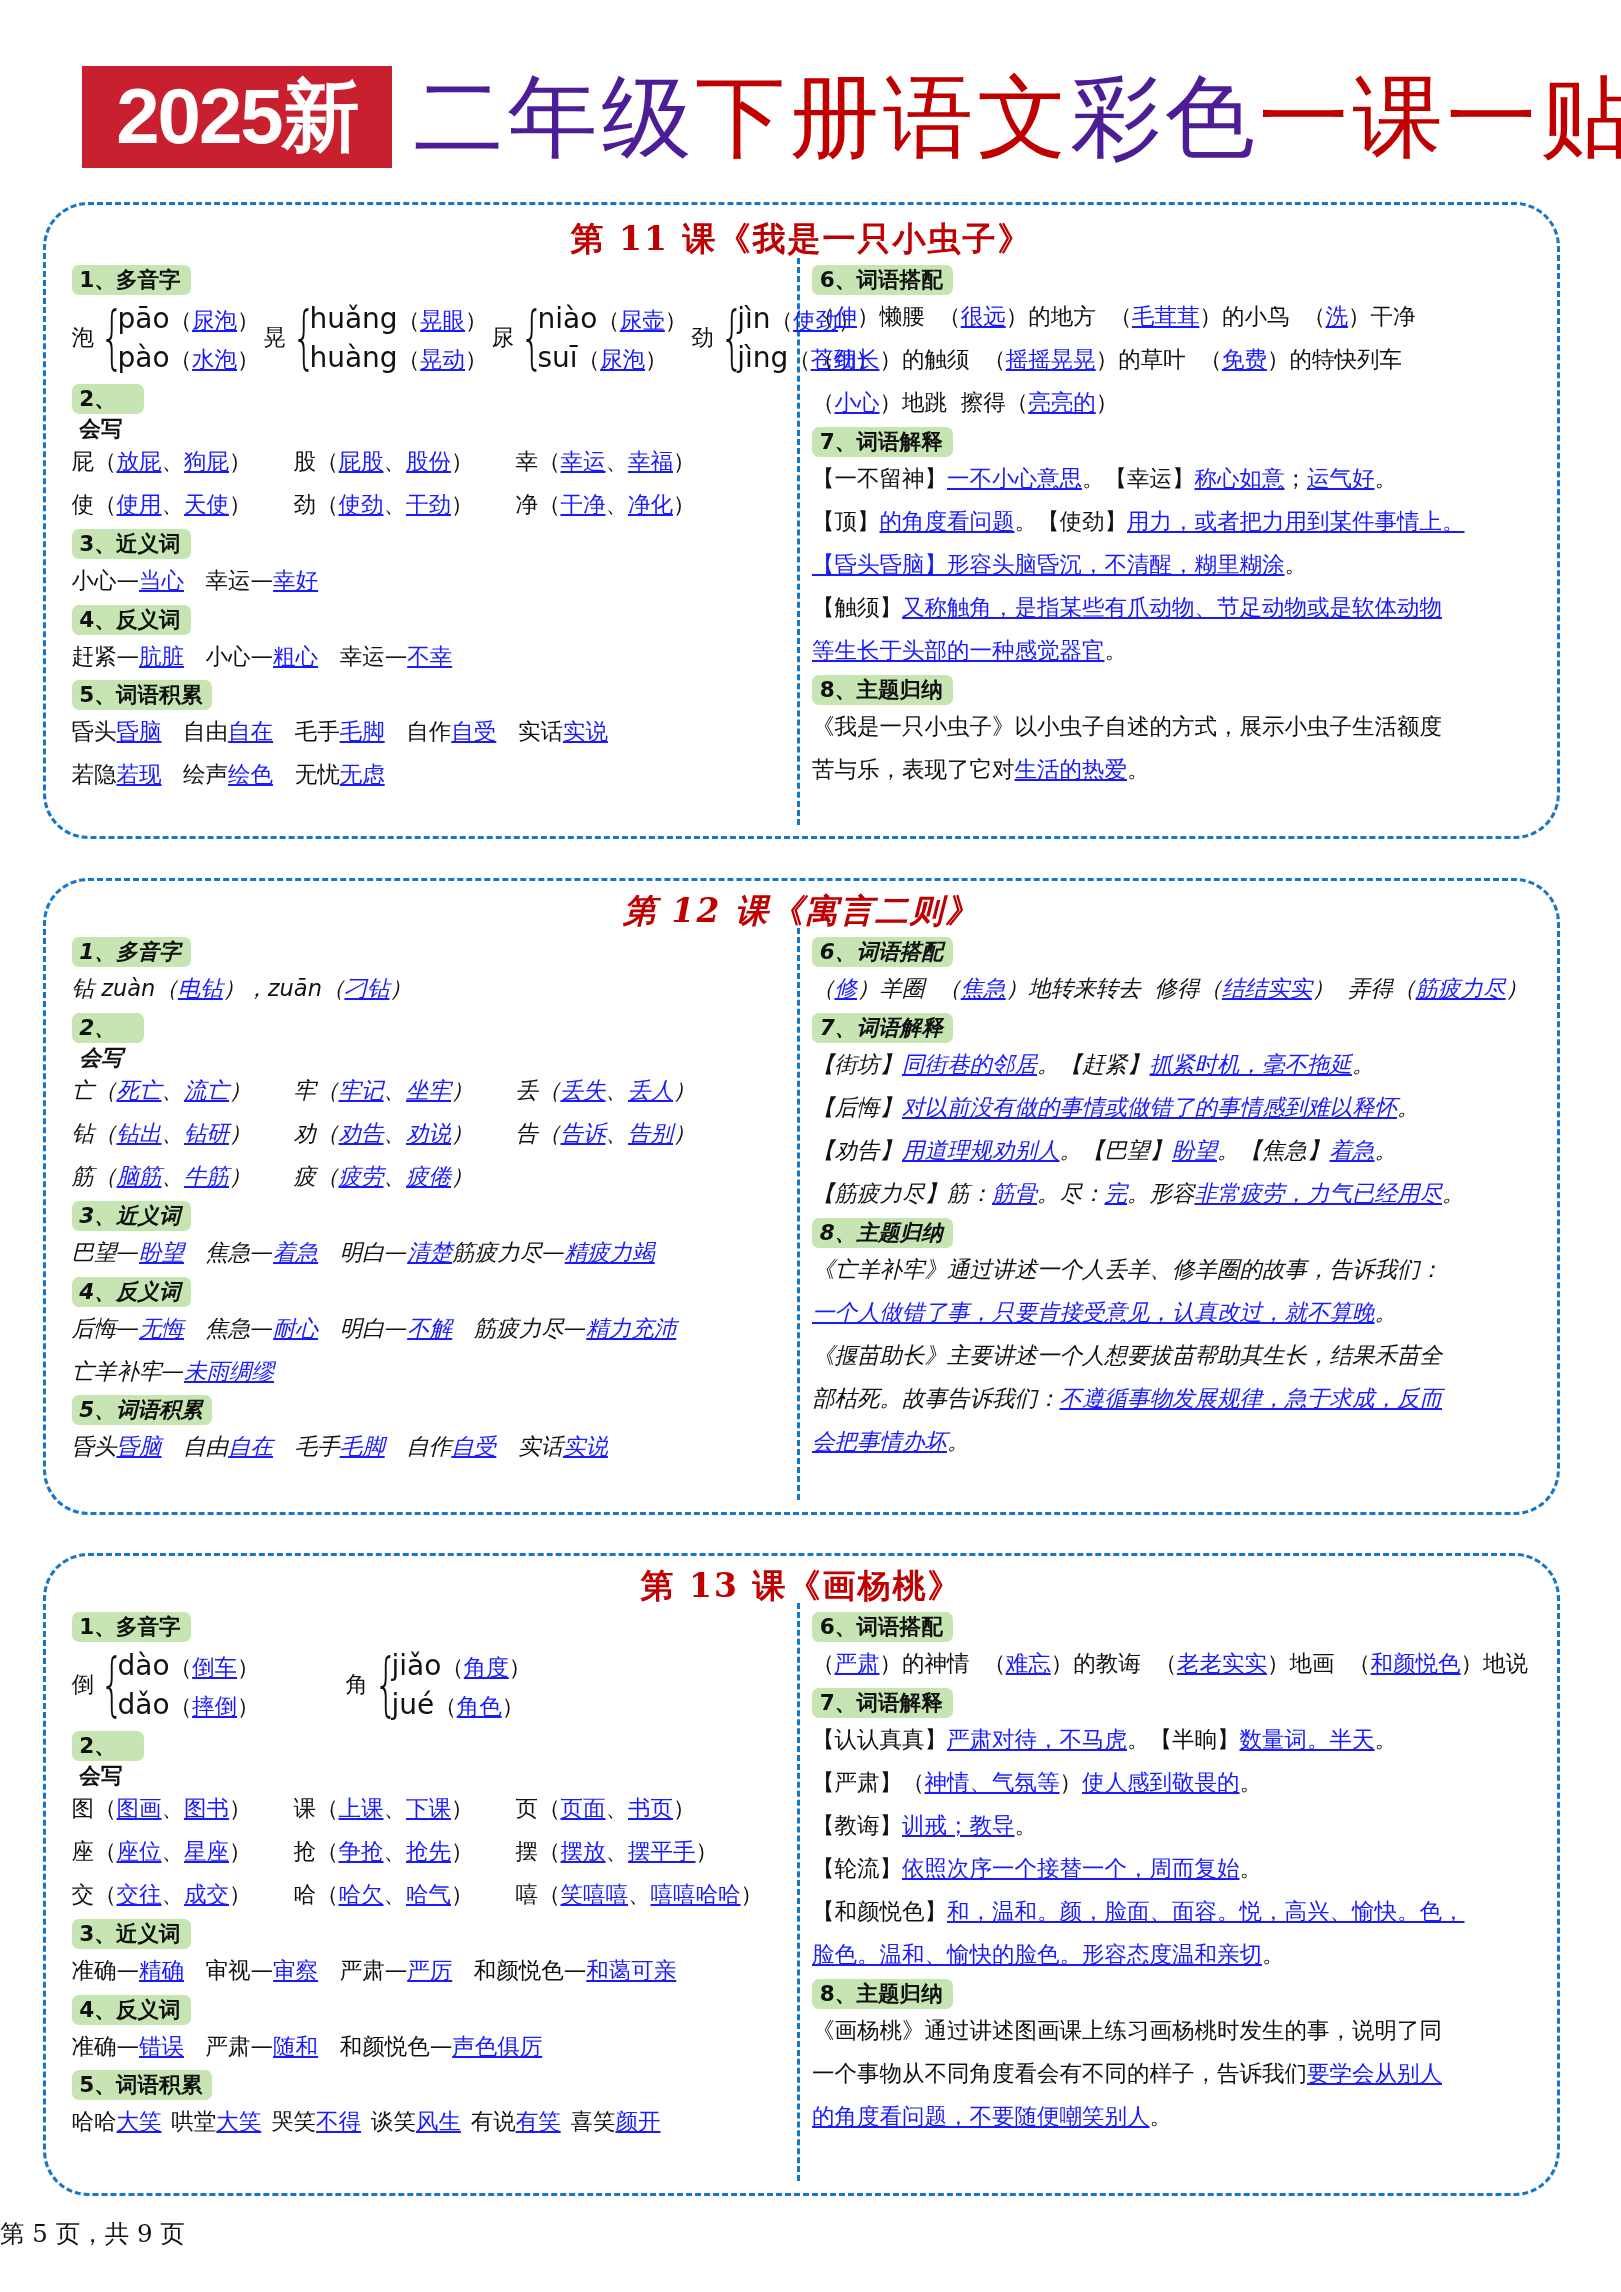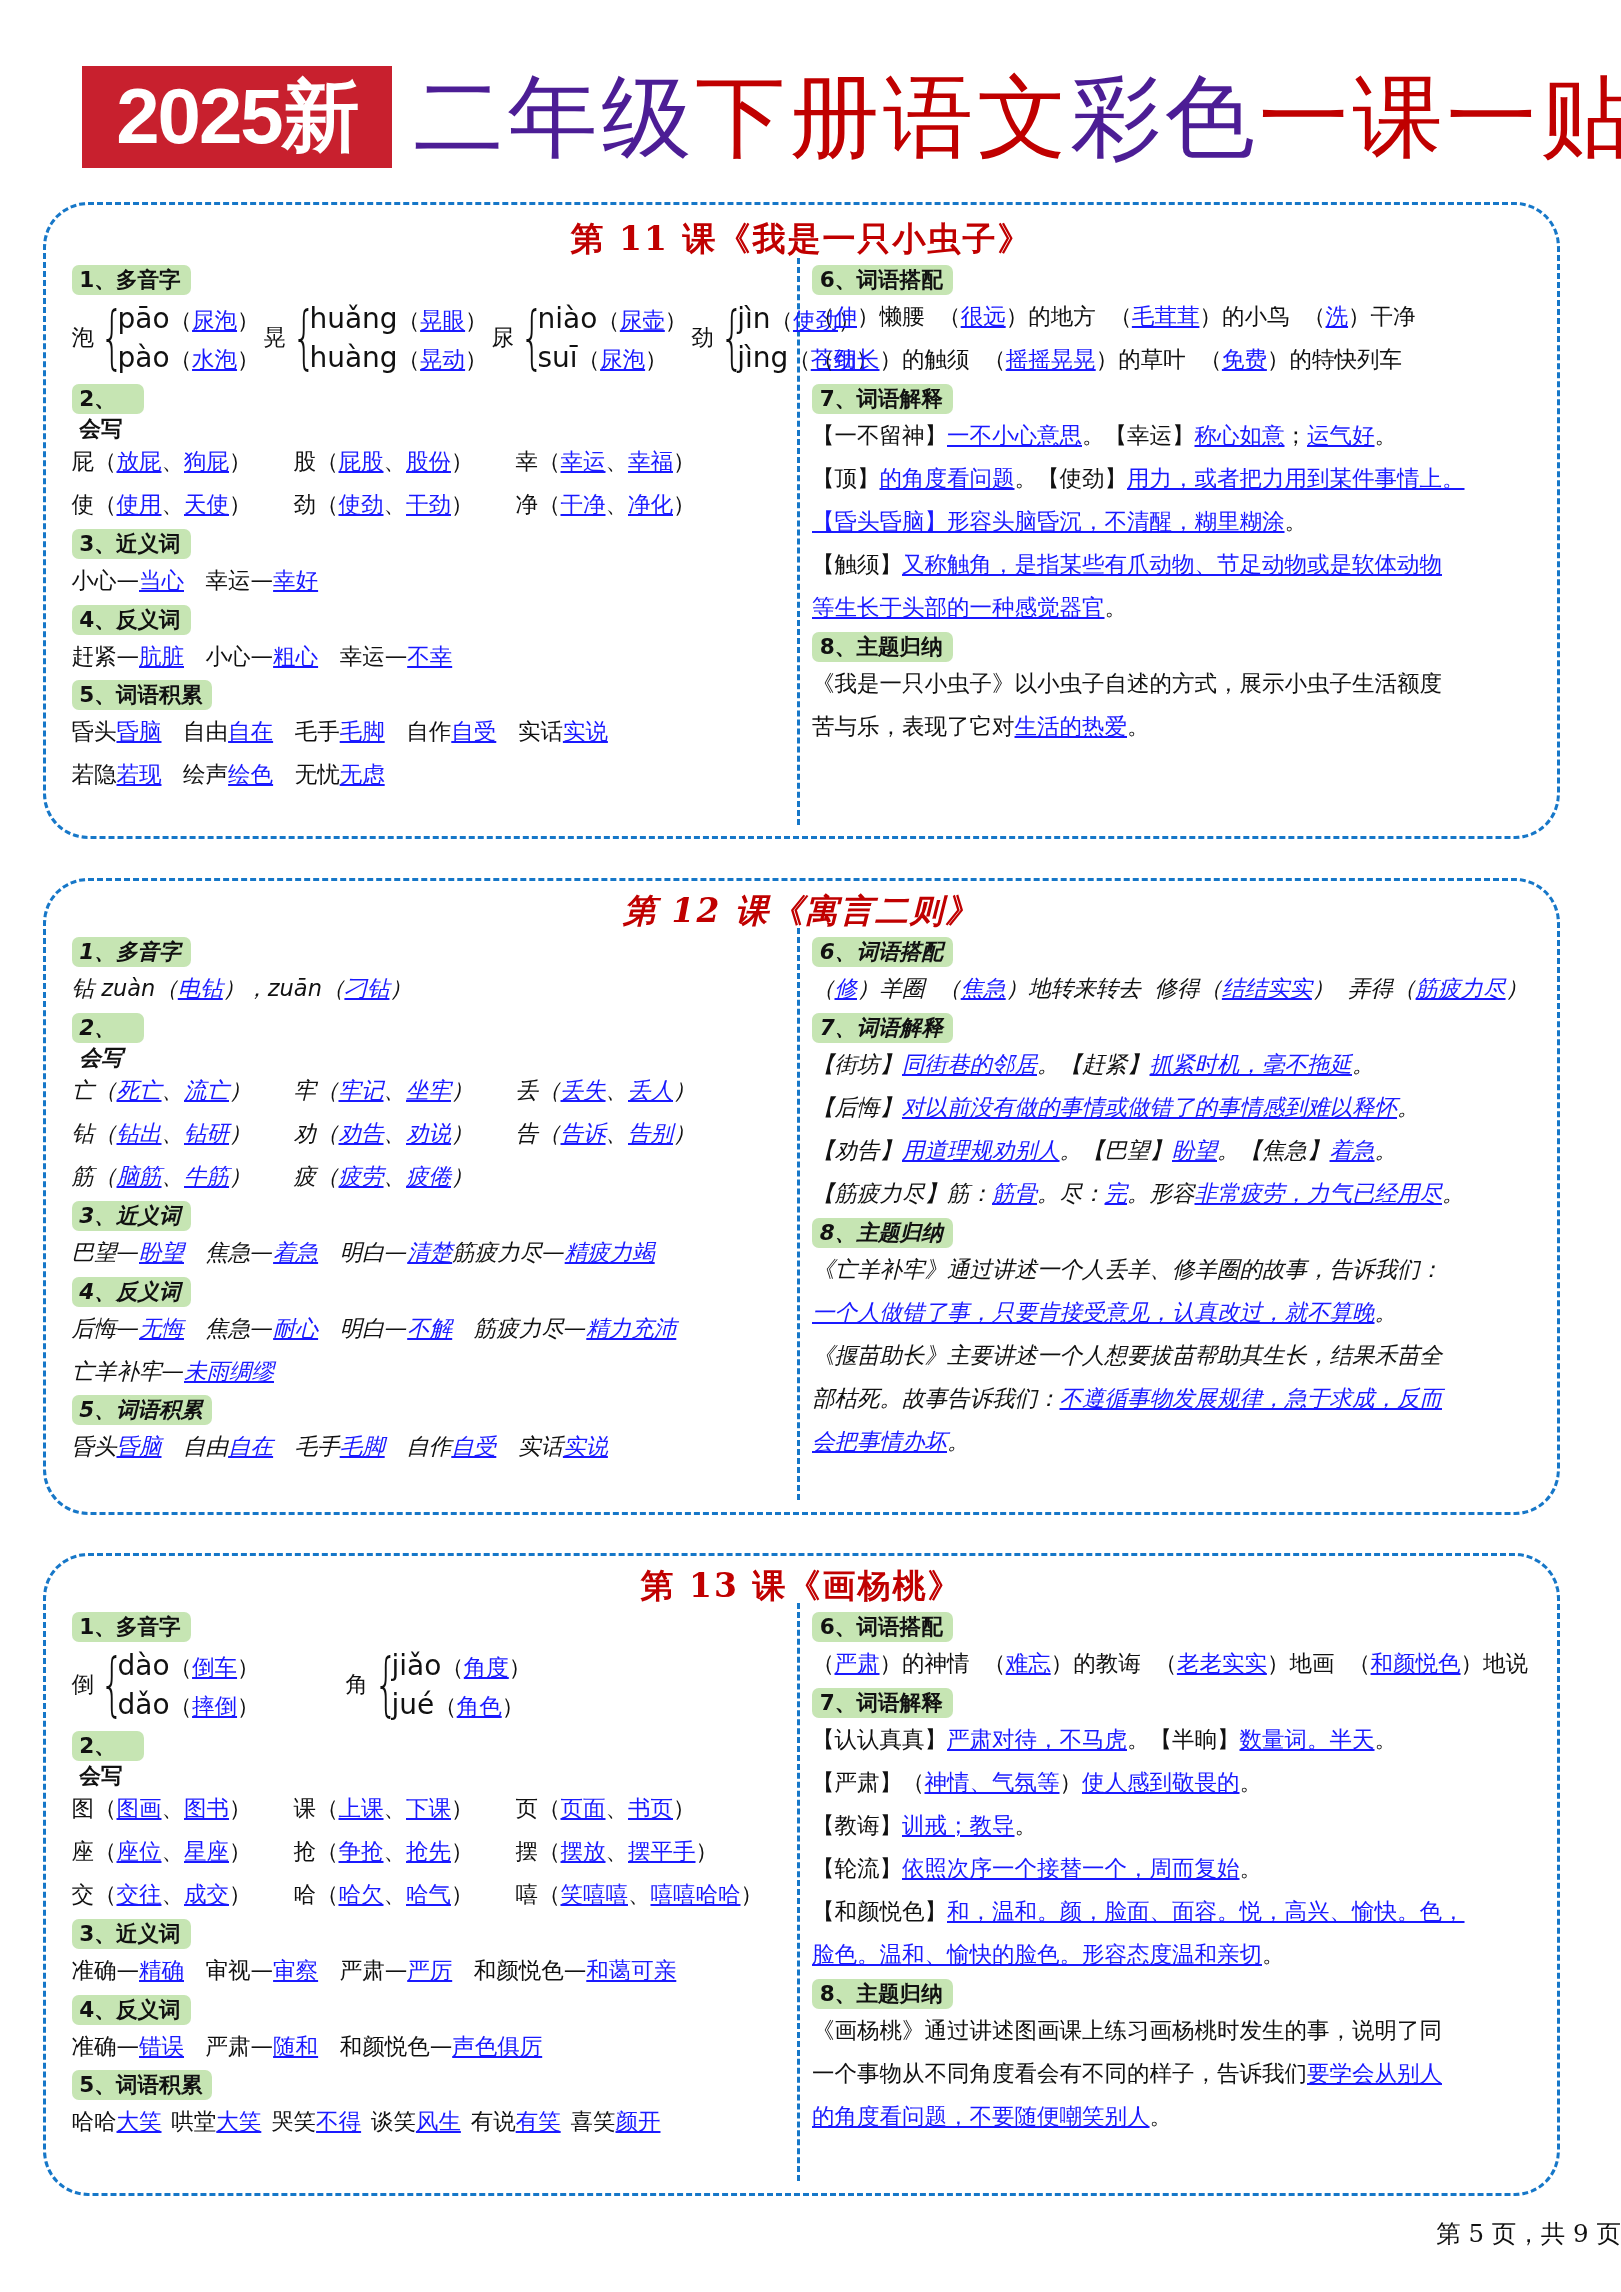--- a/index.html
+++ b/index.html
@@ -15,21 +15,21 @@
   .sec{display:inline-block;background:#c6e5b3;border-radius:6.9px;padding:0 9.8px 0 7.8px;height:30px;line-height:30px;font-size:21.6px;font-weight:bold;color:#111;margin-top:2.9px;}
   .line{font-size:22.5px;line-height:43px;height:43px;white-space:nowrap;color:#111;}
   .ans{color:#1a1aff;text-decoration:underline;text-decoration-color:#1a1aff;}
   .gap{display:inline-block;width:21.6px;}
   .poly{display:flex;align-items:center;height:86px;font-size:22.5px;}
   .poly .ch{margin-right:2px;}
   .brace{font-size:69px;line-height:69px;font-weight:100;color:#111;margin-right:3.9px;transform:scaleX(0.55);display:inline-block;width:17.6px;}
   .prs{display:flex;flex-direction:column;justify-content:space-between;height:78px;margin-right:3.9px;}
   .prs div{height:39px;line-height:39px;white-space:nowrap;}
   .py{font-family:"DejaVu Sans",sans-serif;font-size:28px;}
-  .footer{position:absolute;left:0;right:0;top:2217px;text-align:right;font-family:"DejaVu Serif","Liberation Serif",serif;font-size:24.5px;color:#111;}
+  .footer{position:absolute;left:0;right:0;top:2217px;text-align:left;font-family:"DejaVu Serif","Liberation Serif",serif;font-size:24.5px;color:#111;}
 </style>
 </head>
 <body>
 
 <div class="header">
   <div class="badge">2025新</div>
   <div class="htitle">
     <span class="blk">二年级</span><span class="red">下册语文</span><span class="blk">彩色</span><span class="red">一课一贴</span>
   </div>
 </div>
@@ -86,20 +86,21 @@
     <div>
         <div class="line"><span>昏头</span><span class="ans">昏脑</span><span class="gap" style="width: 21.6px;"></span><span>自由</span><span class="ans">自在</span><span class="gap" style="width: 21.6px;"></span><span>毛手</span><span class="ans">毛脚</span><span class="gap" style="width: 21.6px;"></span><span>自作</span><span class="ans">自受</span><span class="gap" style="width: 21.6px;"></span><span>实话</span><span class="ans">实说</span></div>
         <div class="line"><span>若隐</span><span class="ans">若现</span><span class="gap" style="width: 21.6px;"></span><span>绘声</span><span class="ans">绘色</span><span class="gap" style="width: 21.6px;"></span><span>无忧</span><span class="ans">无虑</span></div>
       </div>
   </div>
   <div class="col" style="left:766px;top:57px;width:725px;">
     <div class="sec">6、词语搭配</div>
     <div>
         <div class="line"><span>（</span><span class="ans">伸</span><span>）懒腰</span><span class="gap" style="width: 13.7px;"></span><span>（</span><span class="ans">很远</span><span>）的地方</span><span class="gap" style="width: 13.7px;"></span><span>（</span><span class="ans">毛茸茸</span><span>）的小鸟</span><span class="gap" style="width: 13.7px;"></span><span>（</span><span class="ans">洗</span><span>）干净</span></div>
         <div class="line"><span>（</span><span class="ans">细长</span><span>）的触须</span><span class="gap" style="width: 13.7px;"></span><span>（</span><span class="ans">摇摇晃晃</span><span>）的草叶</span><span class="gap" style="width: 13.7px;"></span><span>（</span><span class="ans">免费</span><span>）的特快列车</span></div>
+        <div class="line"><span>（</span><span class="ans">小心</span><span>）地跳</span><span class="gap" style="width: 13.7px;"></span><span>擦得（</span><span class="ans">亮亮的</span><span>）</span></div>
       </div>
     <div class="sec">7、词语解释</div>
     <div>
         <div class="line"><span>【一不留神】</span><span class="ans">一不小心意思</span><span>。【幸运】</span><span class="ans">称心如意</span><span>；</span><span class="ans">运气好</span><span>。</span></div>
         <div class="line"><span>【顶】</span><span class="ans">的角度看问题</span><span>。【使劲】</span><span class="ans">用力，或者把力用到某件事情上。</span></div>
         <div class="line"><span class="ans">【昏头昏脑】形容头脑昏沉，不清醒，糊里糊涂</span><span>。</span></div>
         <div class="line"><span>【触须】</span><span class="ans">又称触角，是指某些有爪动物、节足动物或是软体动物</span></div>
         <div class="line"><span class="ans">等生长于头部的一种感觉器官</span><span>。</span></div>
       </div>
     <div class="sec">8、主题归纳</div>

